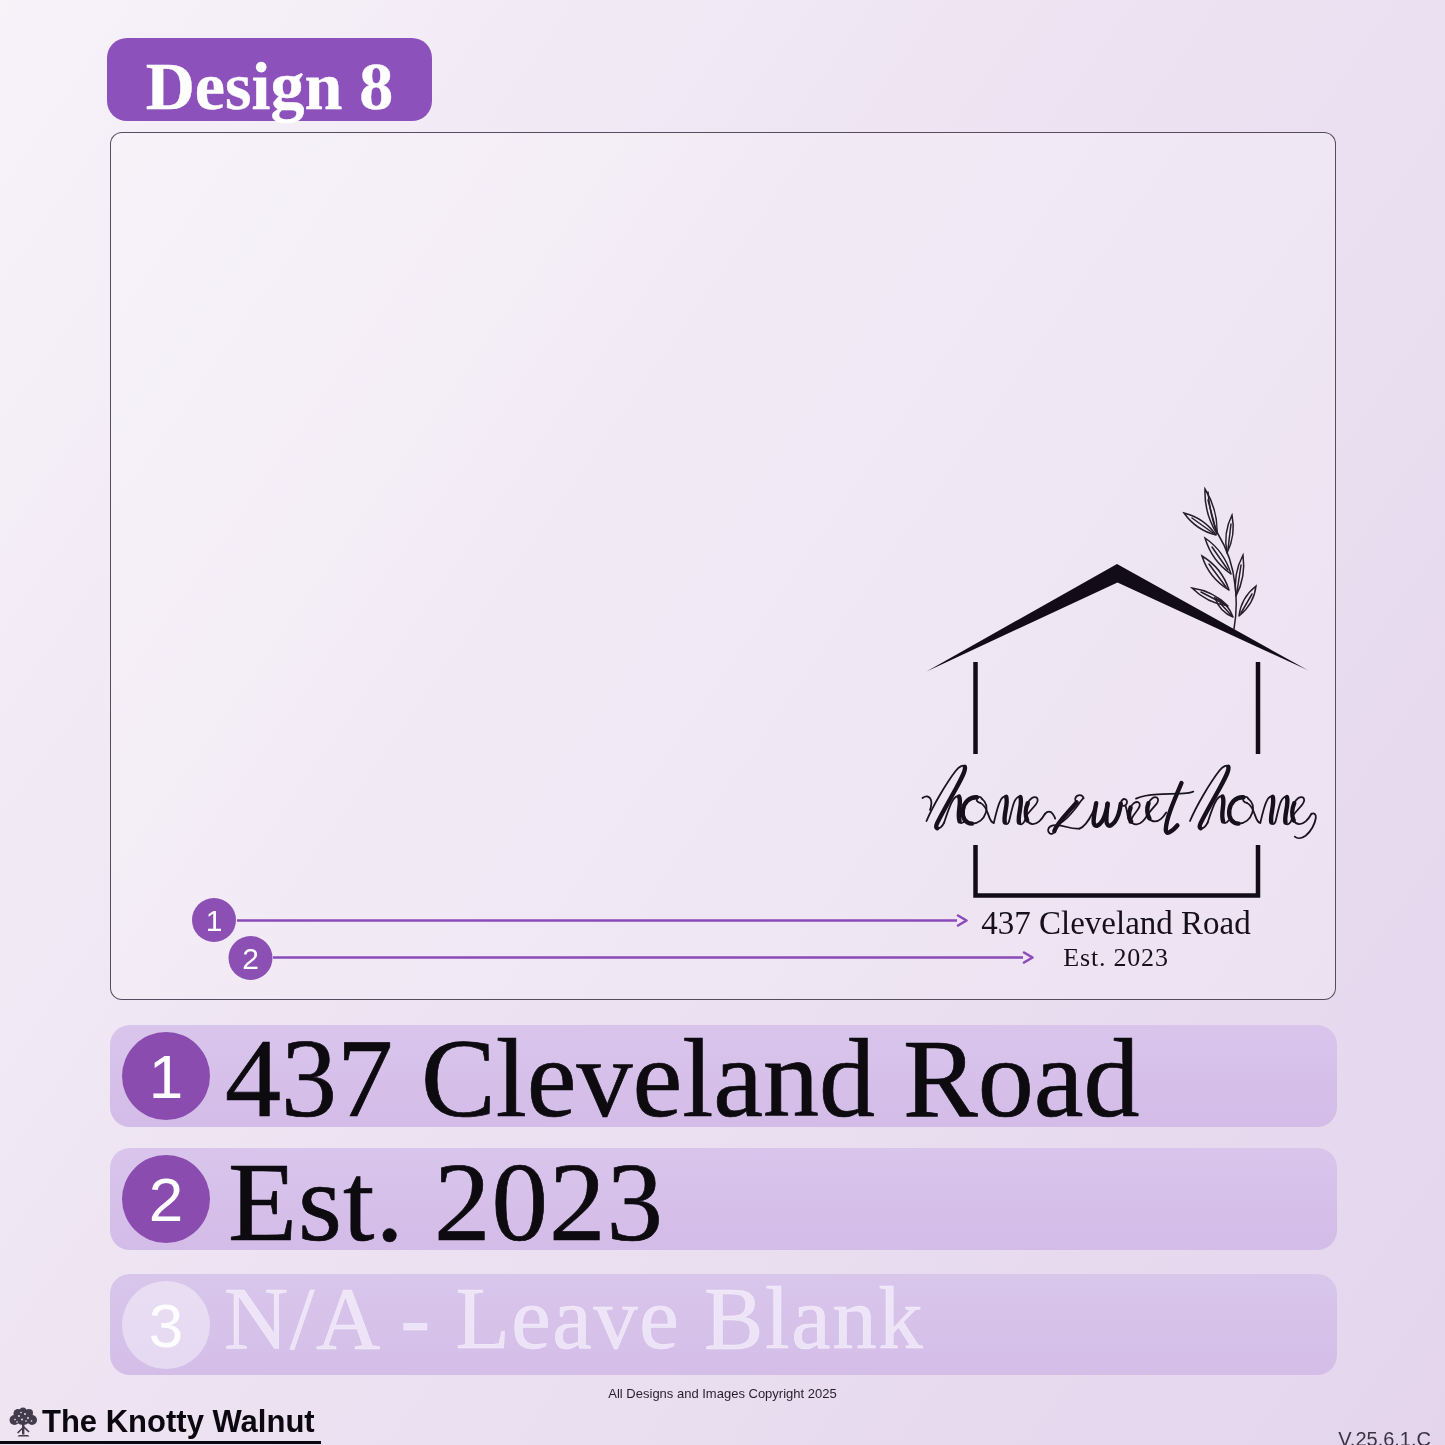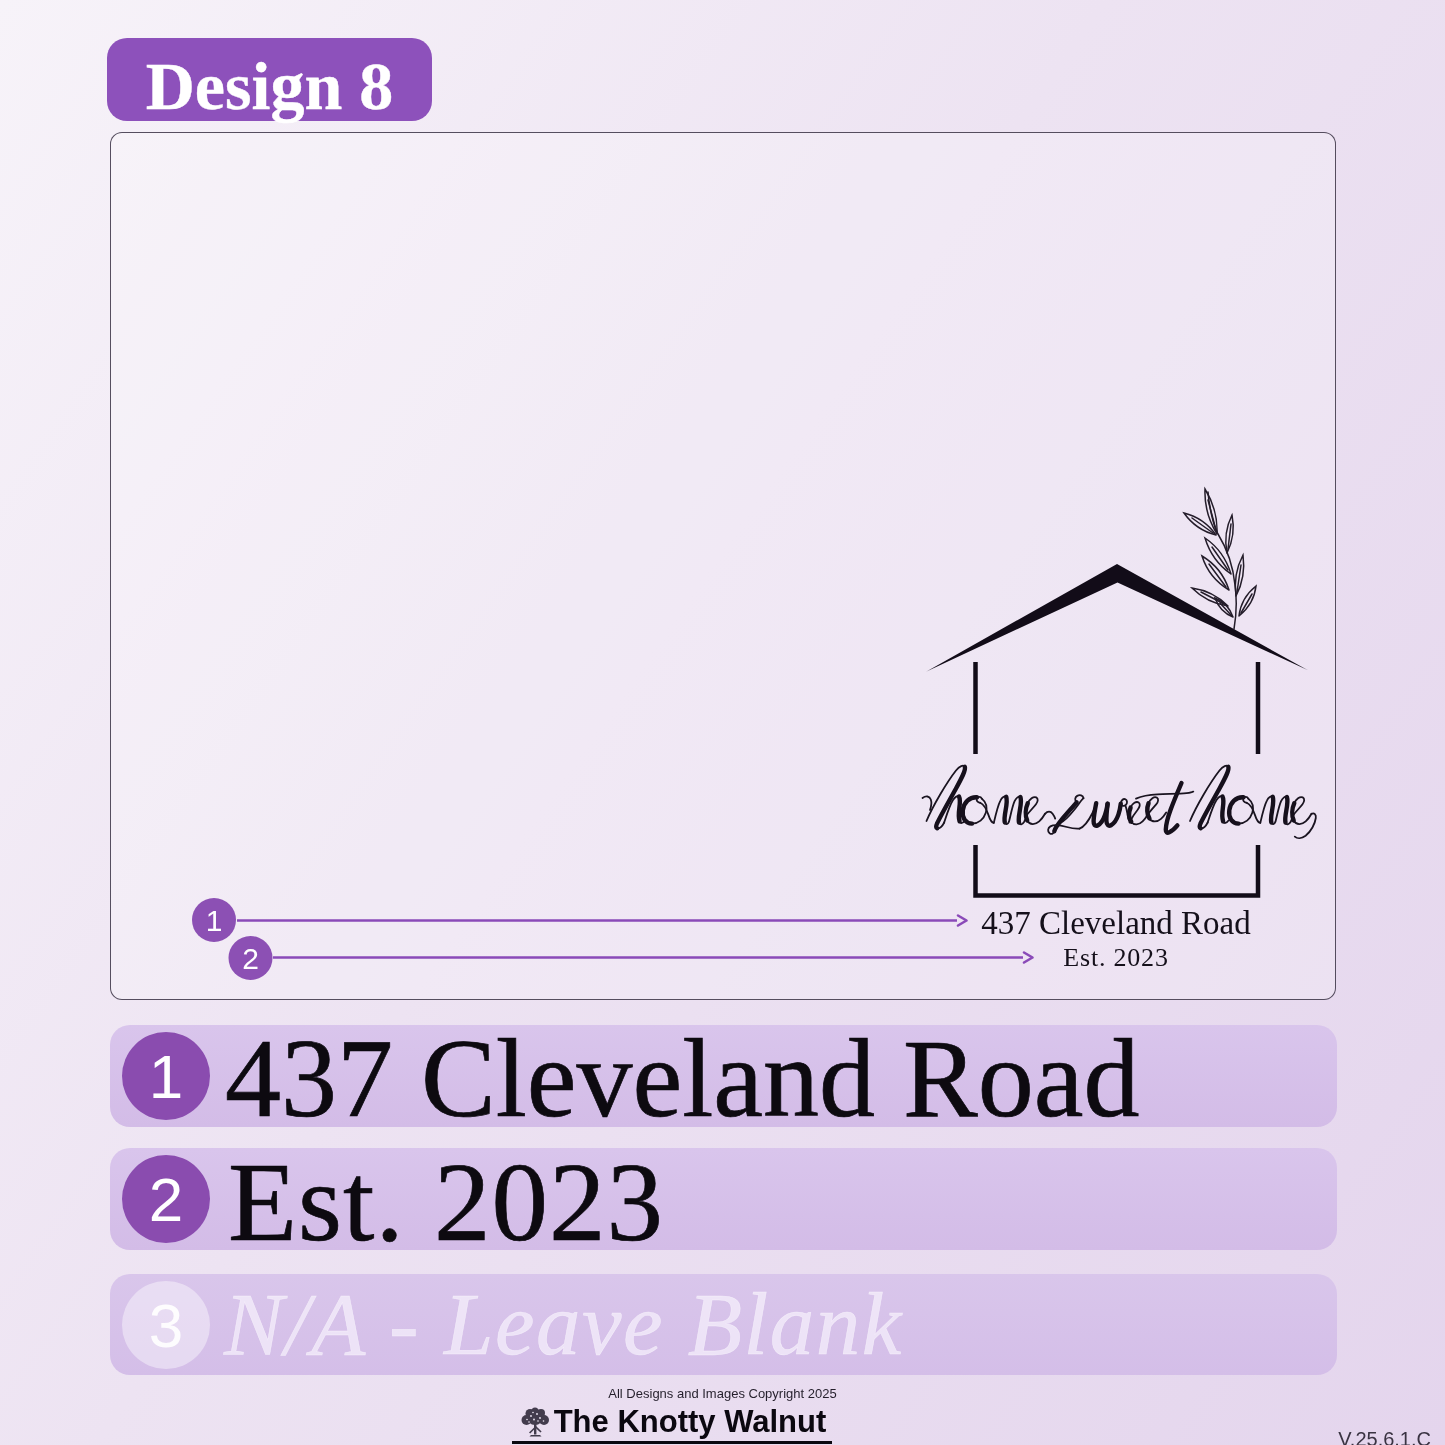--- a/index.html
+++ b/index.html
@@ -144,27 +144,27 @@
 <div class="abs" style="left:122px;top:1155px;width:88px;height:88px;border-radius:50%;background:#8a4caf;color:#fff;font-size:62px;display:flex;align-items:center;justify-content:center;">2</div>
 
 <div class="abs" style="left:228px;top:1148px;height:102px;display:flex;align-items:center;">
     <span style="font-family:'Liberation Serif',serif;font-size:113px;letter-spacing:1px;color:#0d0a10;-webkit-text-stroke:0.7px #0d0a10;line-height:1;position:relative;top:2px;">Est. 2023</span>
   </div>
 
 <div class="abs" style="left:110px;top:1274px;width:1227px;height:101px;border-radius:20px;background:linear-gradient(180deg,#d9c6eb,#d4bee8);"></div>
 
 <div class="abs" style="left:122px;top:1281px;width:88px;height:88px;border-radius:50%;background:rgba(255,255,255,0.42);color:rgba(255,255,255,0.92);font-size:62px;display:flex;align-items:center;justify-content:center;">3</div>
 
-<div class="abs" style="left:224px;top:1274px;height:101px;display:flex;align-items:center;font-style:italic;">
+<div class="abs" style="left:224px;top:1274px;height:101px;display:flex;">
     <span style="font-family:'Liberation Serif',serif;font-size:89px;letter-spacing:1.5px;color:rgba(252,248,255,0.62);-webkit-text-stroke:0.5px rgba(252,248,255,0.62);line-height:1;position:relative;top:0px;">N/A - Leave Blank</span>
   </div>
 
 <div class="abs" style="left:0;top:1386px;width:1445px;text-align:center;font-size:13px;color:#241f2b;">All Designs and Images Copyright 2025</div>
 
-<div class="abs" style="left:0;top:1404px;width:1344px;text-align:center;">
+<div class="abs" style="left:0;top:1404px;width:1344px;">
   <span style="display:inline-block;border-bottom:3.5px solid #0b0810;padding:0 6px 1px 6px;">
     <svg width="36" height="31" viewBox="0 0 36 31" style="vertical-align:-6px;">
       <g fill="#433c4d">
         <circle cx="17" cy="10" r="8"></circle>
         <circle cx="8.5" cy="13" r="5"></circle>
         <circle cx="26" cy="13" r="5"></circle>
         <circle cx="12" cy="6.5" r="4.5"></circle>
         <circle cx="23" cy="6" r="4"></circle>
         <circle cx="17" cy="4" r="3.5"></circle>
         <rect x="16" y="16" width="2.4" height="11.5"></rect>

